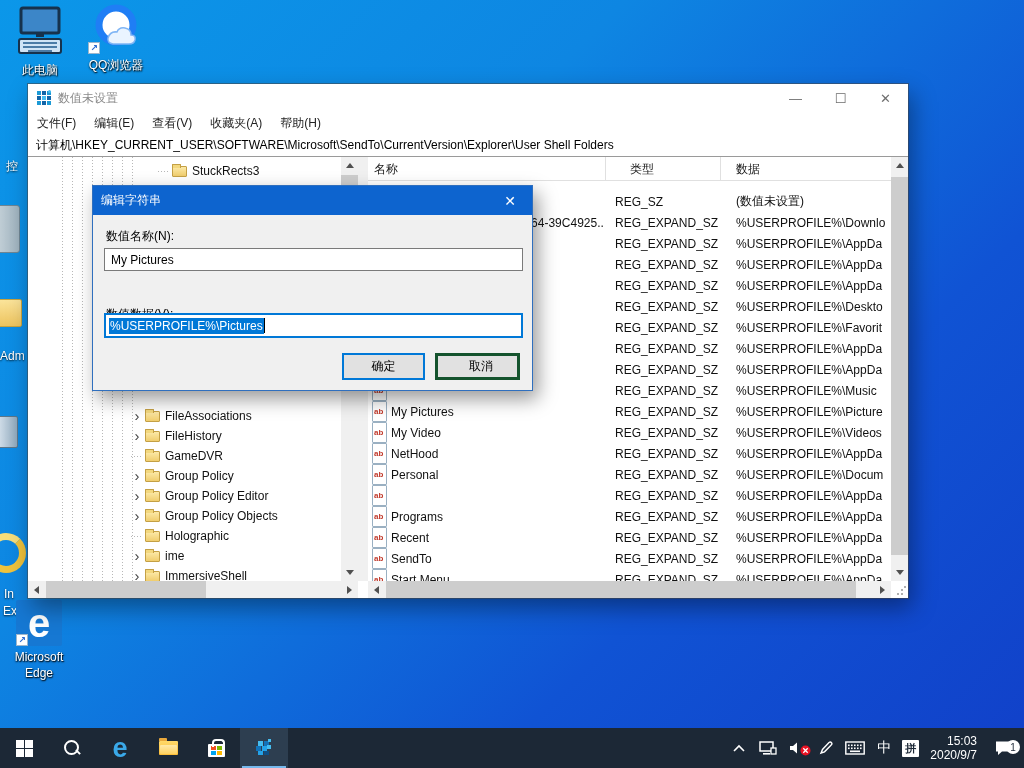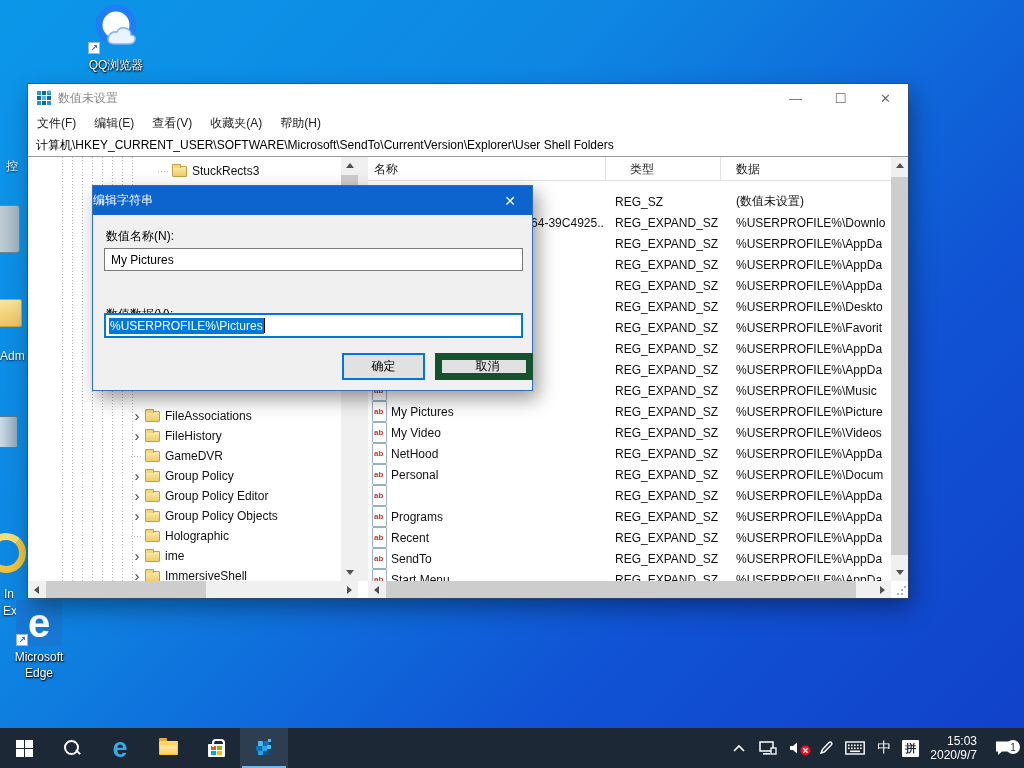--- a/index.html
+++ b/index.html
@@ -73,31 +73,31 @@
 
   .hsb { position:absolute; height:17px; background:#f0f0f0; bottom:0; }
   .hsb .thumb { position:absolute; top:0; height:17px; background:#cdcdcd; }
   .grip { position:absolute; right:2px; bottom:2px; width:10px; height:10px;
     background-image:radial-gradient(circle at 2px 8px,#b0b0b0 1px,transparent 1.4px),radial-gradient(circle at 6px 8px,#b0b0b0 1px,transparent 1.4px),radial-gradient(circle at 6px 4px,#b0b0b0 1px,transparent 1.4px),radial-gradient(circle at 9px 1px,#b0b0b0 1px,transparent 1.4px); }
 
   
   .dlg { position:absolute; left:92px; top:185px; width:441px; height:206px; background:#f0f0f0;
     border:1px solid #2f6fbe; box-shadow:5px 8px 18px rgba(0,0,0,.4); }
   .dlg-tb { position:absolute; left:0; top:0; right:0; height:29px; background:#0d64cf; color:#fff; display:flex; align-items:center; }
-  .dlg-tb .t { margin-left:0; }
+  .dlg-tb .t { margin-left:8px; }
   .dlg-x { position:absolute; right:0; top:0; width:44px; height:29px; display:flex; align-items:center; justify-content:center; color:#fff; font-size:14px; }
   .dlg label { position:absolute; color:#000; }
   .fld { position:absolute; left:11px; width:419px; background:#fff; display:flex; align-items:center; color:#000; }
   .fld-name { top:62px; height:23px; border:1px solid #7a7a7a; padding-left:6px; }
   .fld-data { top:127px; height:25px; border:2px solid #0078d7; padding-left:3px; }
   .seltxt { background:#0078d7; color:#fff; padding:1px 1px; }
   .caret { width:1px; height:15px; background:#000; }
   .btn { position:absolute; top:167px; height:27px; background:#e1e1e1; display:flex; align-items:center; justify-content:center; color:#000; }
   .btn-ok { left:249px; width:83px; border:2px solid #0078d7; }
-  .btn-cancel { left:342px; width:98px; border:7px solid #14532d;padding-left:7px; }
+  .btn-cancel { left:342px; width:85px; border:3px solid #14532d;padding-left:7px; }
 
   
   .taskbar { position:absolute; left:0; right:0; bottom:0; height:40px; background:#1c2836; display:flex; align-items:stretch; z-index:50; }
   .tbtn { width:48px; display:flex; align-items:center; justify-content:center; position:relative; }
   .tbtn.active { background:#2d3e50; }
   .tbtn.active::after { content:""; position:absolute; left:2px; right:2px; bottom:0; height:2px; background:#76b9ed; }
   .tray { margin-left:auto; display:flex; align-items:center; gap:7px; padding-right:6px; color:#fff; }
   .tray .ti { width:22px; display:flex; align-items:center; justify-content:center; }
   .clock { text-align:right; line-height:14px; font-size:12px; padding:0 4px; white-space:nowrap; }
   .pinyin-box { width:17px; height:17px; background:#fff; color:#1c2836; font-size:11px; font-weight:bold; display:flex; align-items:center; justify-content:center; border-radius:1px; }
@@ -118,20 +118,33 @@
     display:grid; grid-template-columns:5px 5px; grid-template-rows:4px 4px; gap:1px; align-content:center; justify-content:center; }
   .store-bag::before { content:""; position:absolute; left:4px; top:-5px; width:9px; height:6px; border:2px solid #fff; border-bottom:none; border-radius:4px 4px 0 0; }
   .store-bag i:nth-child(1){background:#f25022;} .store-bag i:nth-child(2){background:#7fba00;}
   .store-bag i:nth-child(3){background:#00a4ef;} .store-bag i:nth-child(4){background:#ffb900;}
 </style>
 </head>
 <body>
 
 <div class="desktop">
 
+  <div class="dicon" style="left:10px;top:6px;width:60px;">
+    <svg width="56" height="50" viewBox="0 0 56 50">
+      <rect x="9" y="2" width="38" height="25" rx="2" fill="#3c86c8" stroke="#16324d" stroke-width="3"></rect>
+      <rect x="24" y="27" width="8" height="4" fill="#16324d"></rect>
+      <rect x="7" y="33" width="42" height="14" rx="2" fill="#cfe3f5" stroke="#16324d" stroke-width="2"></rect>
+      <g fill="#4b7ba6">
+        <rect x="11" y="36" width="34" height="2"></rect>
+          <rect x="11" y="40" width="34" height="2"></rect>
+          <rect x="16" y="44" width="24" height="2"></rect>
+      </g>
+    </svg>
+    <div class="lbl">此电脑</div>
+  </div>
 
   <div class="dicon" style="left:84px;top:0px;width:64px;">
     <div style="position:relative;width:56px;height:54px;margin:0 auto;">
       <svg width="56" height="54" viewBox="0 0 56 54">
         <circle cx="28" cy="25" r="17" fill="#fff" stroke="#1f7ef5" stroke-width="7"></circle>
         <path d="M20 38 q2 -7 9 -6 q2 -5 8 -4 q6 1 6 7 q5 0 4 5 q-1 4 -6 4 l-16 0 q-6 -1 -5 -6z" fill="#eaf4ff" stroke="#7fb5f5" stroke-width="1.5"></path>
       </svg>
       <div class="shortcut-badge">↗</div>
     </div>
     <div class="lbl">QQ浏览器</div>

